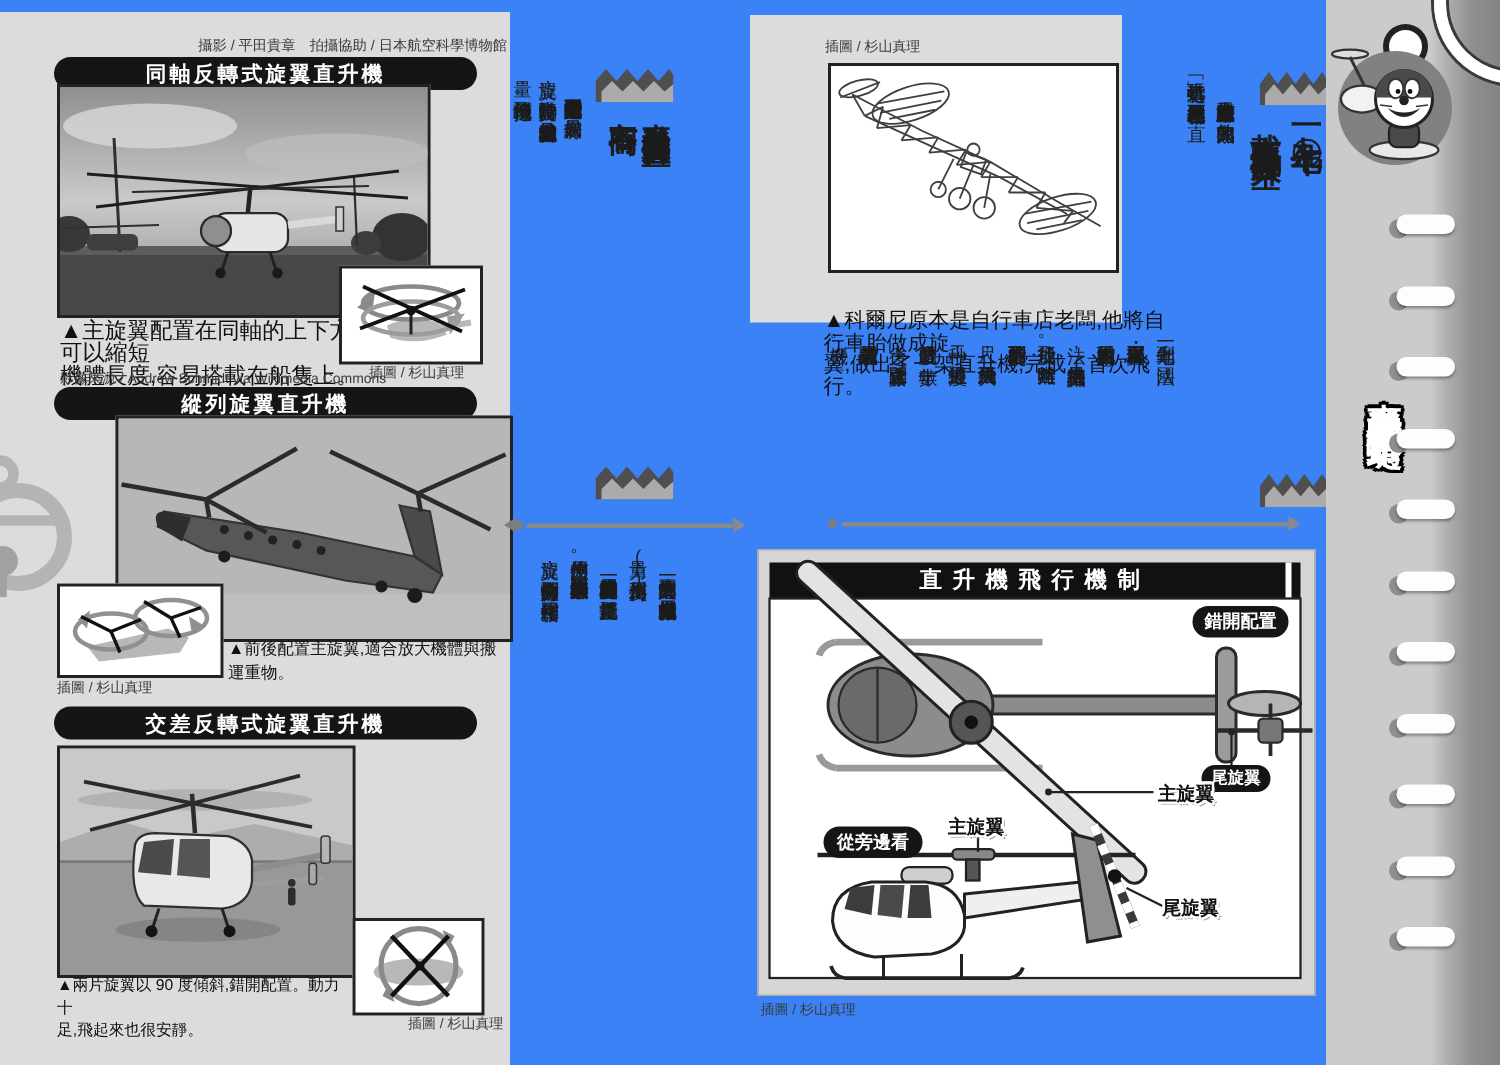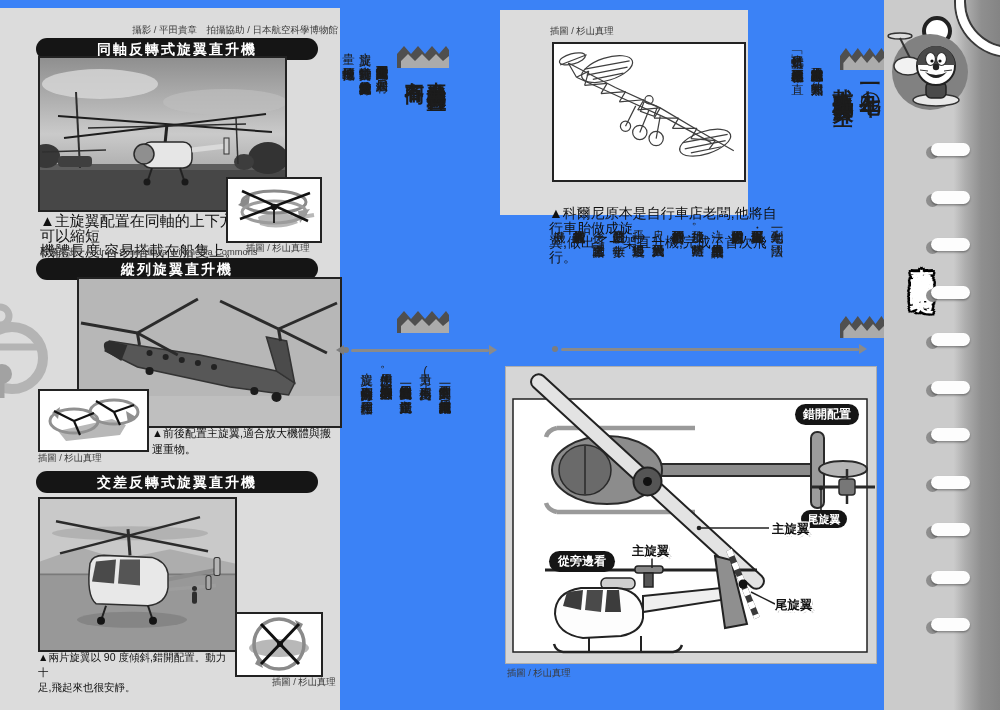--- a/index.html
+++ b/index.html
@@ -270,20 +270,24 @@
 能載人長久飛行的直
 升機。</div>
 
   <div class="abs" style="left:552px;top:343px;width:322px;height:12px;">
     <div class="dot" style="position:absolute;left:0;top:3px;"></div>
     <div class="dline" style="position:absolute;left:9px;top:4.5px;width:298px;"></div>
     <div style="position:absolute;left:307px;top:1px;width:0;height:0;border:5px solid transparent;border-left:8px solid #8a8a8a;"></div>
   </div>
 
   <div class="abs" style="left:505px;top:366px;width:370px;height:296px;background:#d6d6d6;border:1px solid #aeaeae;z-index:1;"></div>
+  <div class="abs" style="left:513px;top:375px;width:354px;height:24px;background:#111;z-index:2;">
+    <div style="color:#fff;font-weight:bold;font-size:15px;line-height:24px;text-align:center;letter-spacing:7px;">直升機飛行機制</div>
+    <div style="position:absolute;right:6px;top:0;width:4px;height:24px;background:#fff;"></div>
+  </div>
   <div class="abs" style="left:505px;top:366px;width:370px;height:296px;z-index:3;">
     <svg width="370" height="296" viewBox="0 0 370 296">
       <rect x="8" y="33" width="354" height="253" fill="#fff" stroke="#222" stroke-width="1.5"></rect>
 
       <path d="M52,62 q-9,2 -11,9 M52,62 H190 M52,146 q-9,-2 -11,-9 M52,146 H190" stroke="#9a9a9a" stroke-width="4.5" fill="none"></path>
       <rect x="150" y="98" width="162" height="12" fill="#8c8c8c" stroke="#2a2a2a" stroke-width="2"></rect>
       <ellipse cx="102" cy="104" rx="55" ry="34" fill="#8c8c8c" stroke="#2a2a2a" stroke-width="2"></ellipse>
       <ellipse cx="80" cy="104" rx="26" ry="25" fill="#6a6a6a" stroke="#2a2a2a" stroke-width="1.5"></ellipse>
       <path d="M80,80 v48" stroke="#2a2a2a" stroke-width="1.5"></path>
       <rect x="306" y="66" width="13" height="76" rx="6" fill="#9c9c9c" stroke="#2a2a2a" stroke-width="2"></rect>

